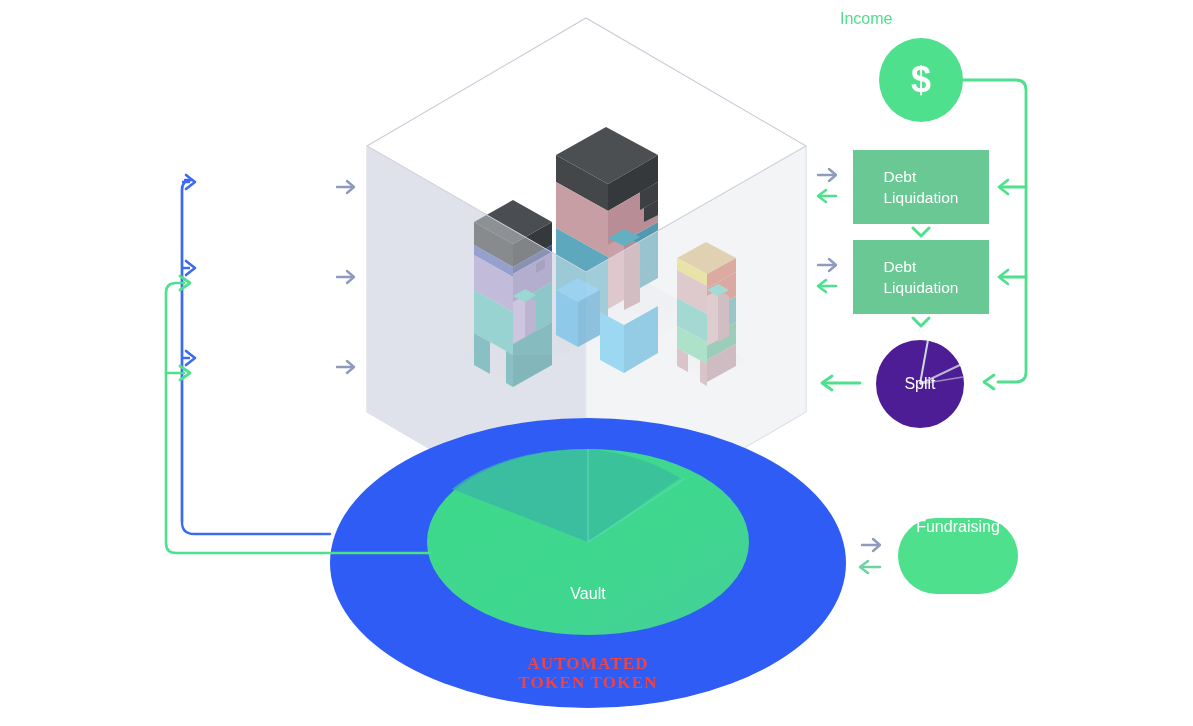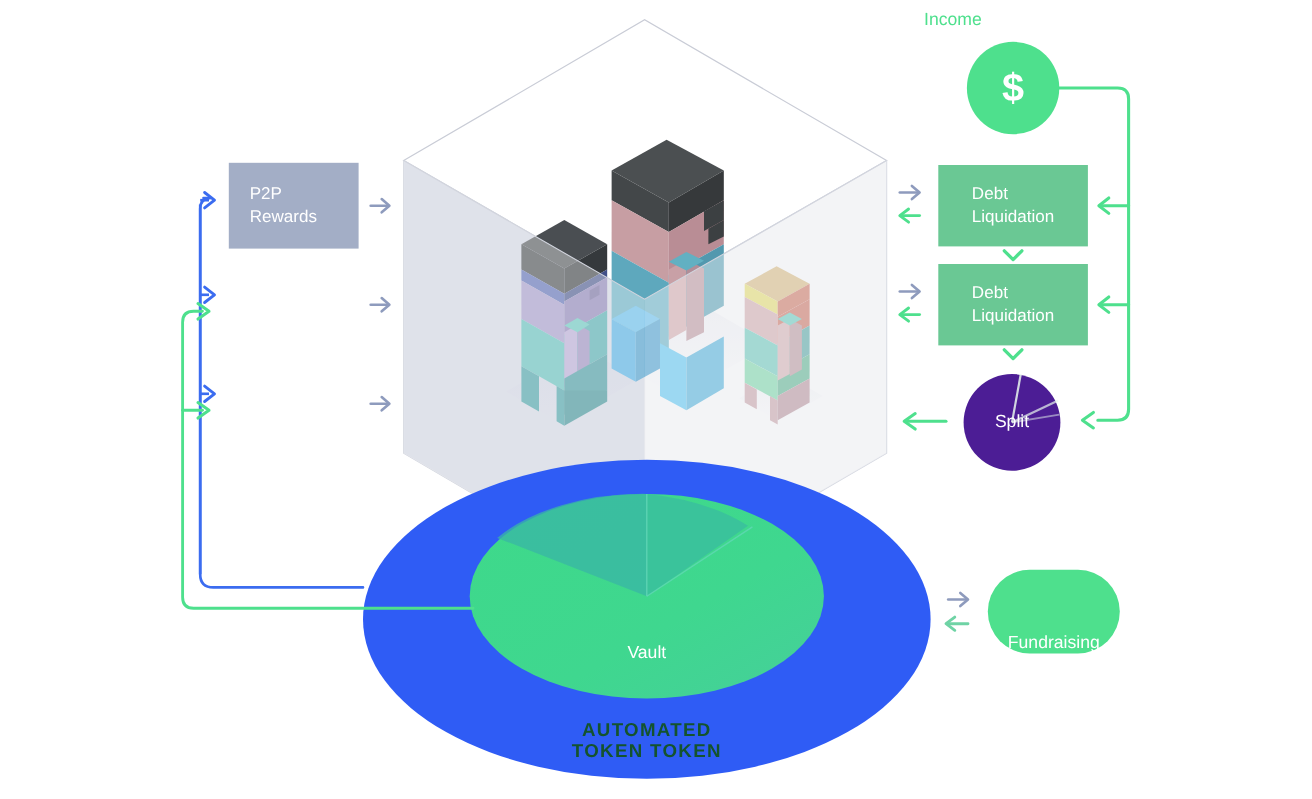--- a/index.html
+++ b/index.html
@@ -66,36 +66,36 @@
     width:88px;height:88px;border-radius:50%;
     background:#4c1d95;
     display:flex;align-items:center;justify-content:center;
     color:#ffffff;font-size:16px;
   }
   .split-label{position:relative;z-index:3;}
   .fund-pill{
     position:absolute;
     width:120px;height:76px;border-radius:38px;
     background:#4ee08d;
-    display:flex;align-items:flex-end;justify-content:center;
+    display:flex;align-items:flex-start;justify-content:center;
     color:#ffffff;font-size:16px;
   }
 
   
   .blue-ellipse{
     position:absolute;
     width:516px;height:290px;border-radius:50%;
     background:#2f5cf5;
   }
   .vault-label{
     position:absolute;color:#ffffff;font-size:16px;text-align:center;width:200px;
   }
   .adt-label{
-    position:absolute;color:#14532d;font-size:17px;font-weight:bold;
-    letter-spacing:1.2px;line-height:19px;text-align:center;width:300px;
+    position:absolute;color:#ef4444;font-size:17px;font-weight:bold;
+    letter-spacing:1.2px;line-height:19px;text-align:center;width:300px;font-family:Liberation Serif, serif;
   }
 
   .svgl{position:absolute;left:0;top:0;pointer-events:none;}
 </style>
 </head>
 <body>
 
 <div id="stage">
 
   <svg class="svgl" width="1193" height="726">
@@ -295,26 +295,20 @@
       <line x1="862" y1="545" x2="878" y2="545" stroke="#8e9bbd" stroke-width="2.4" stroke-linecap="round"></line>
       <polyline points="873,539 880,545 873,551" fill="none" stroke="#8e9bbd" stroke-width="2.4" stroke-linecap="round" stroke-linejoin="round"></polyline>
       <line x1="880" y1="567" x2="862" y2="567" stroke="#6fd3a5" stroke-width="2.6" stroke-linecap="round"></line>
       <polyline points="868,561 860,567 868,573" fill="none" stroke="#6fd3a5" stroke-width="2.6" stroke-linecap="round" stroke-linejoin="round"></polyline>
     </g>
 
     <polyline points="913,228 921,236 929,228" fill="none" stroke="#4ee08d" stroke-width="3" stroke-linecap="round" stroke-linejoin="round"></polyline>
     <polyline points="913,318 921,326 929,318" fill="none" stroke="#4ee08d" stroke-width="3" stroke-linecap="round" stroke-linejoin="round"></polyline>
   </svg>
 
-  <div class="src-box" style="left:208px;top:148px;height:78px;">
-    <div>
-      <span>P2P</span>
-      <span>Rewards</span>
-    </div>
-  </div>
 
 
 
   <div class="income-label" style="left:840px;top:10px;">Income</div>
   <div class="money-circle" style="left:879px;top:38px;">
     <span>$</span>
   </div>
 
   <div class="debt-box" style="left:853px;top:150px;">
     <div>

